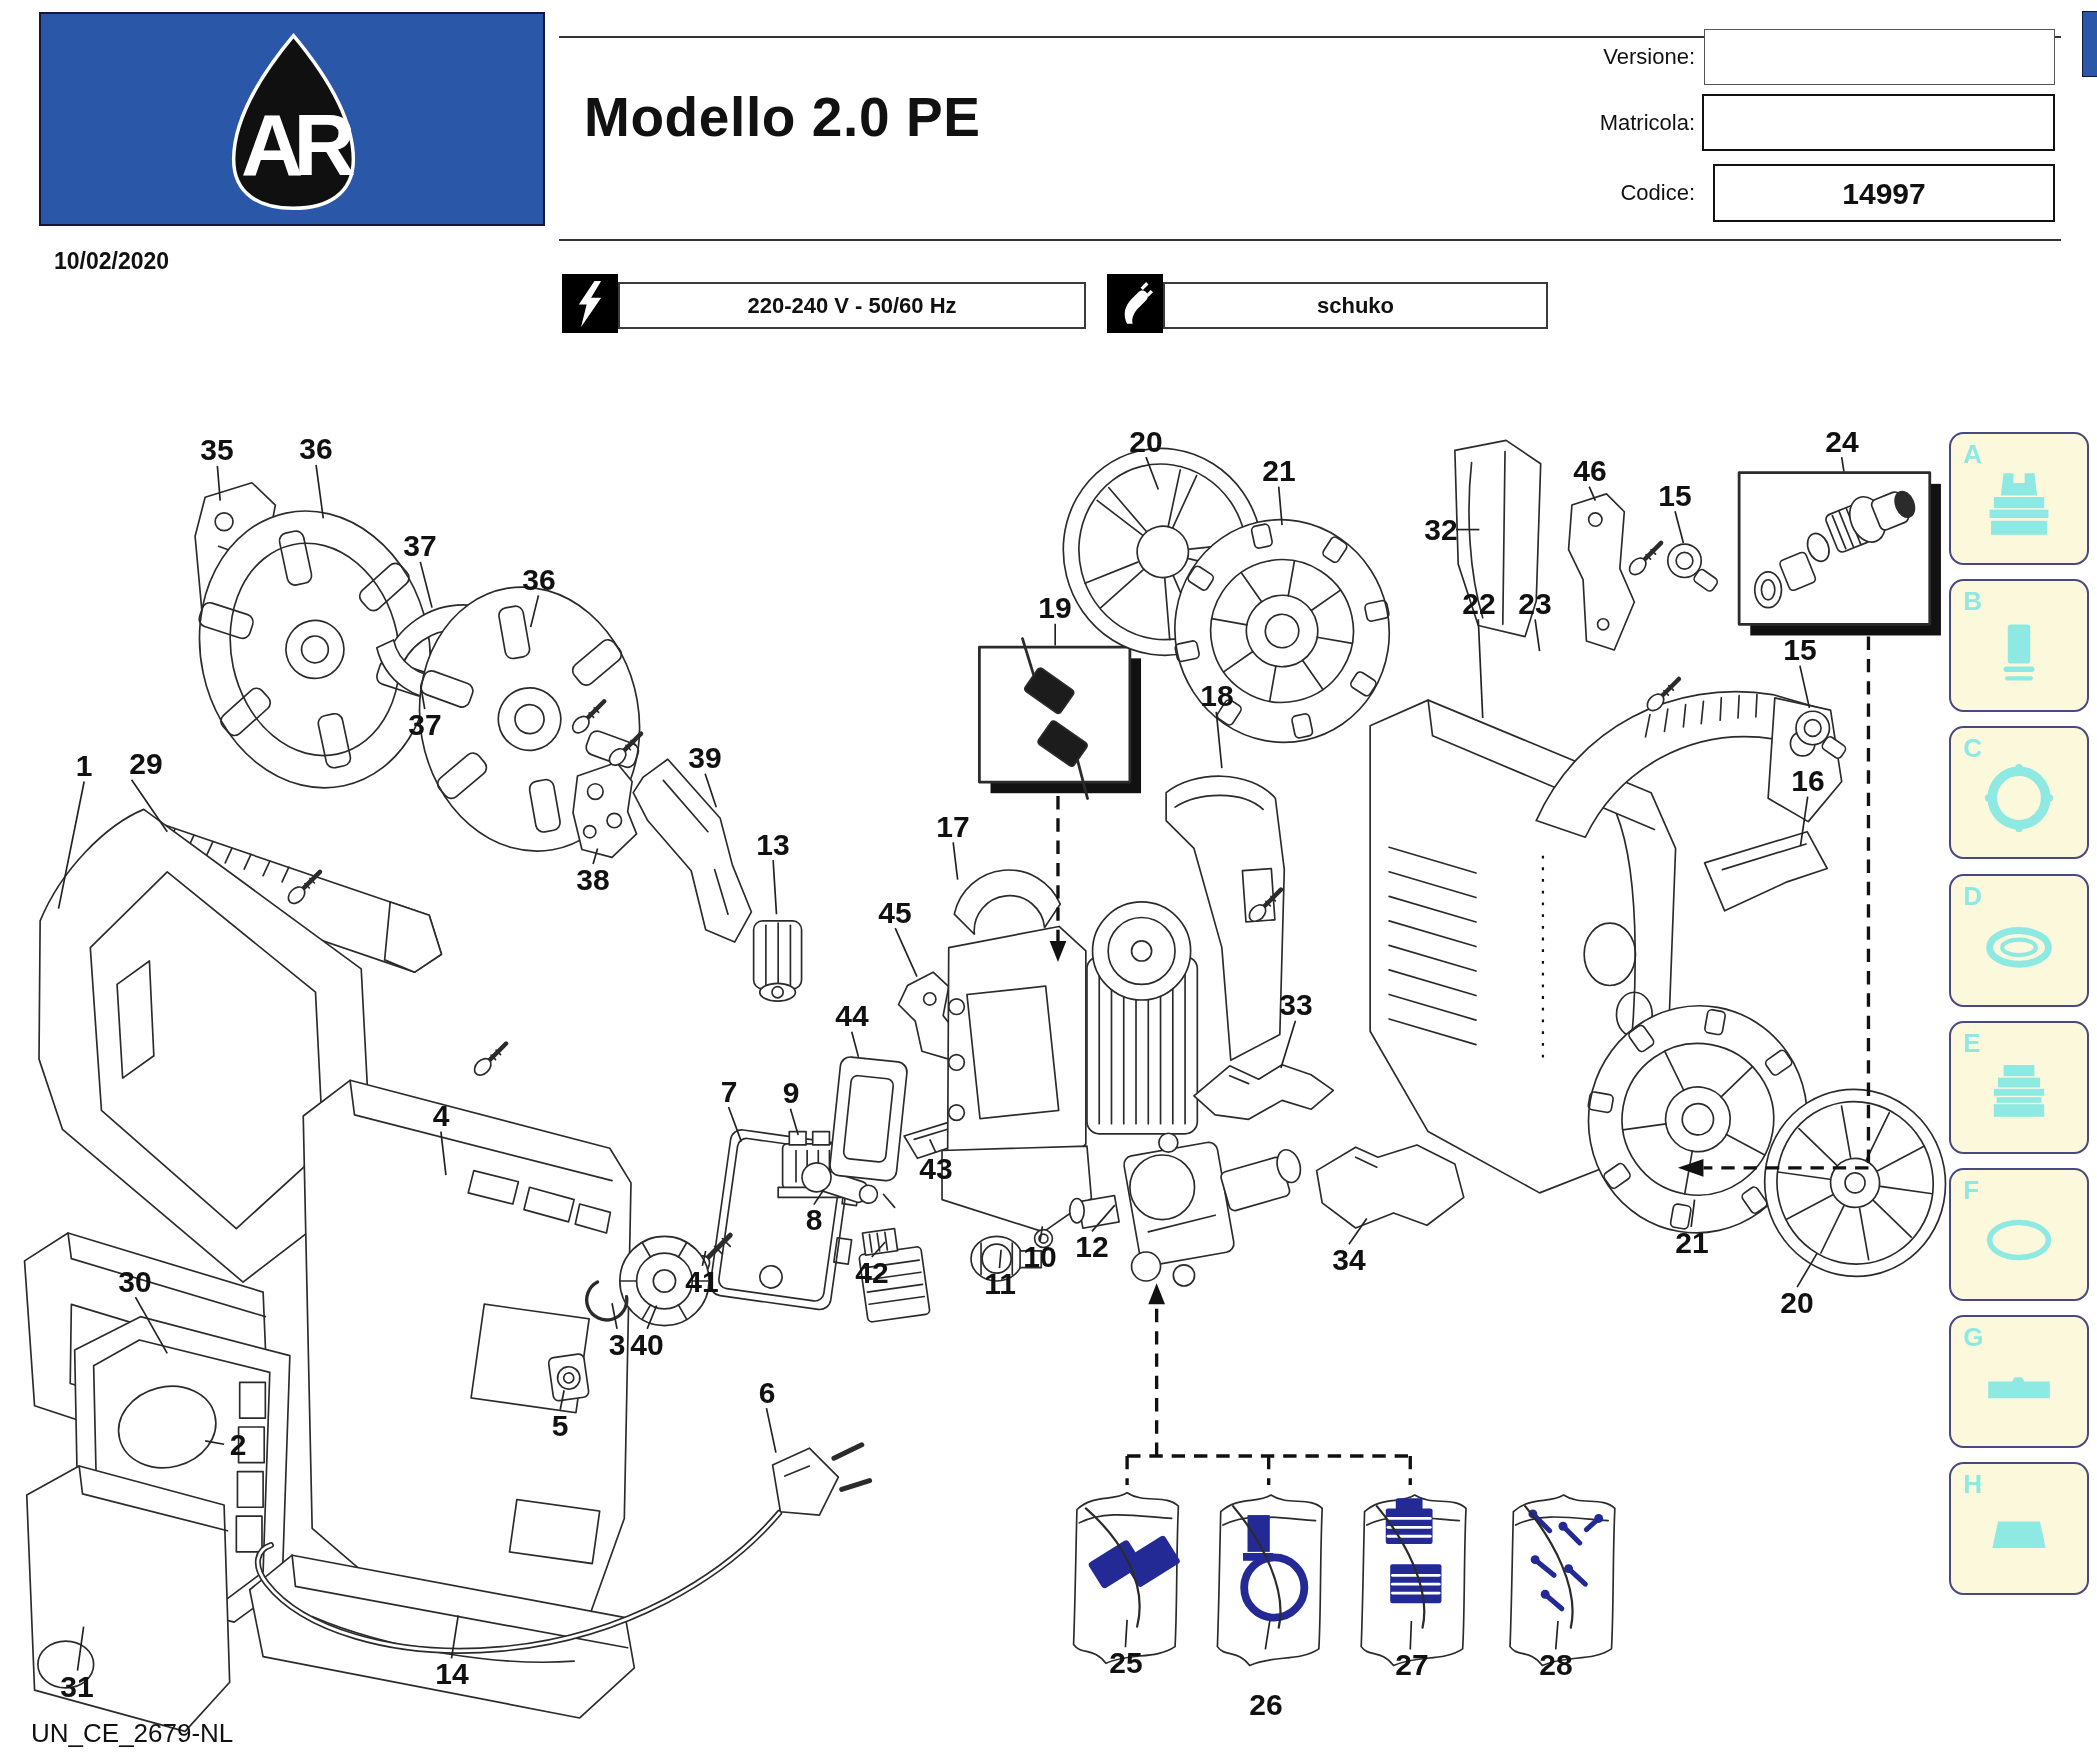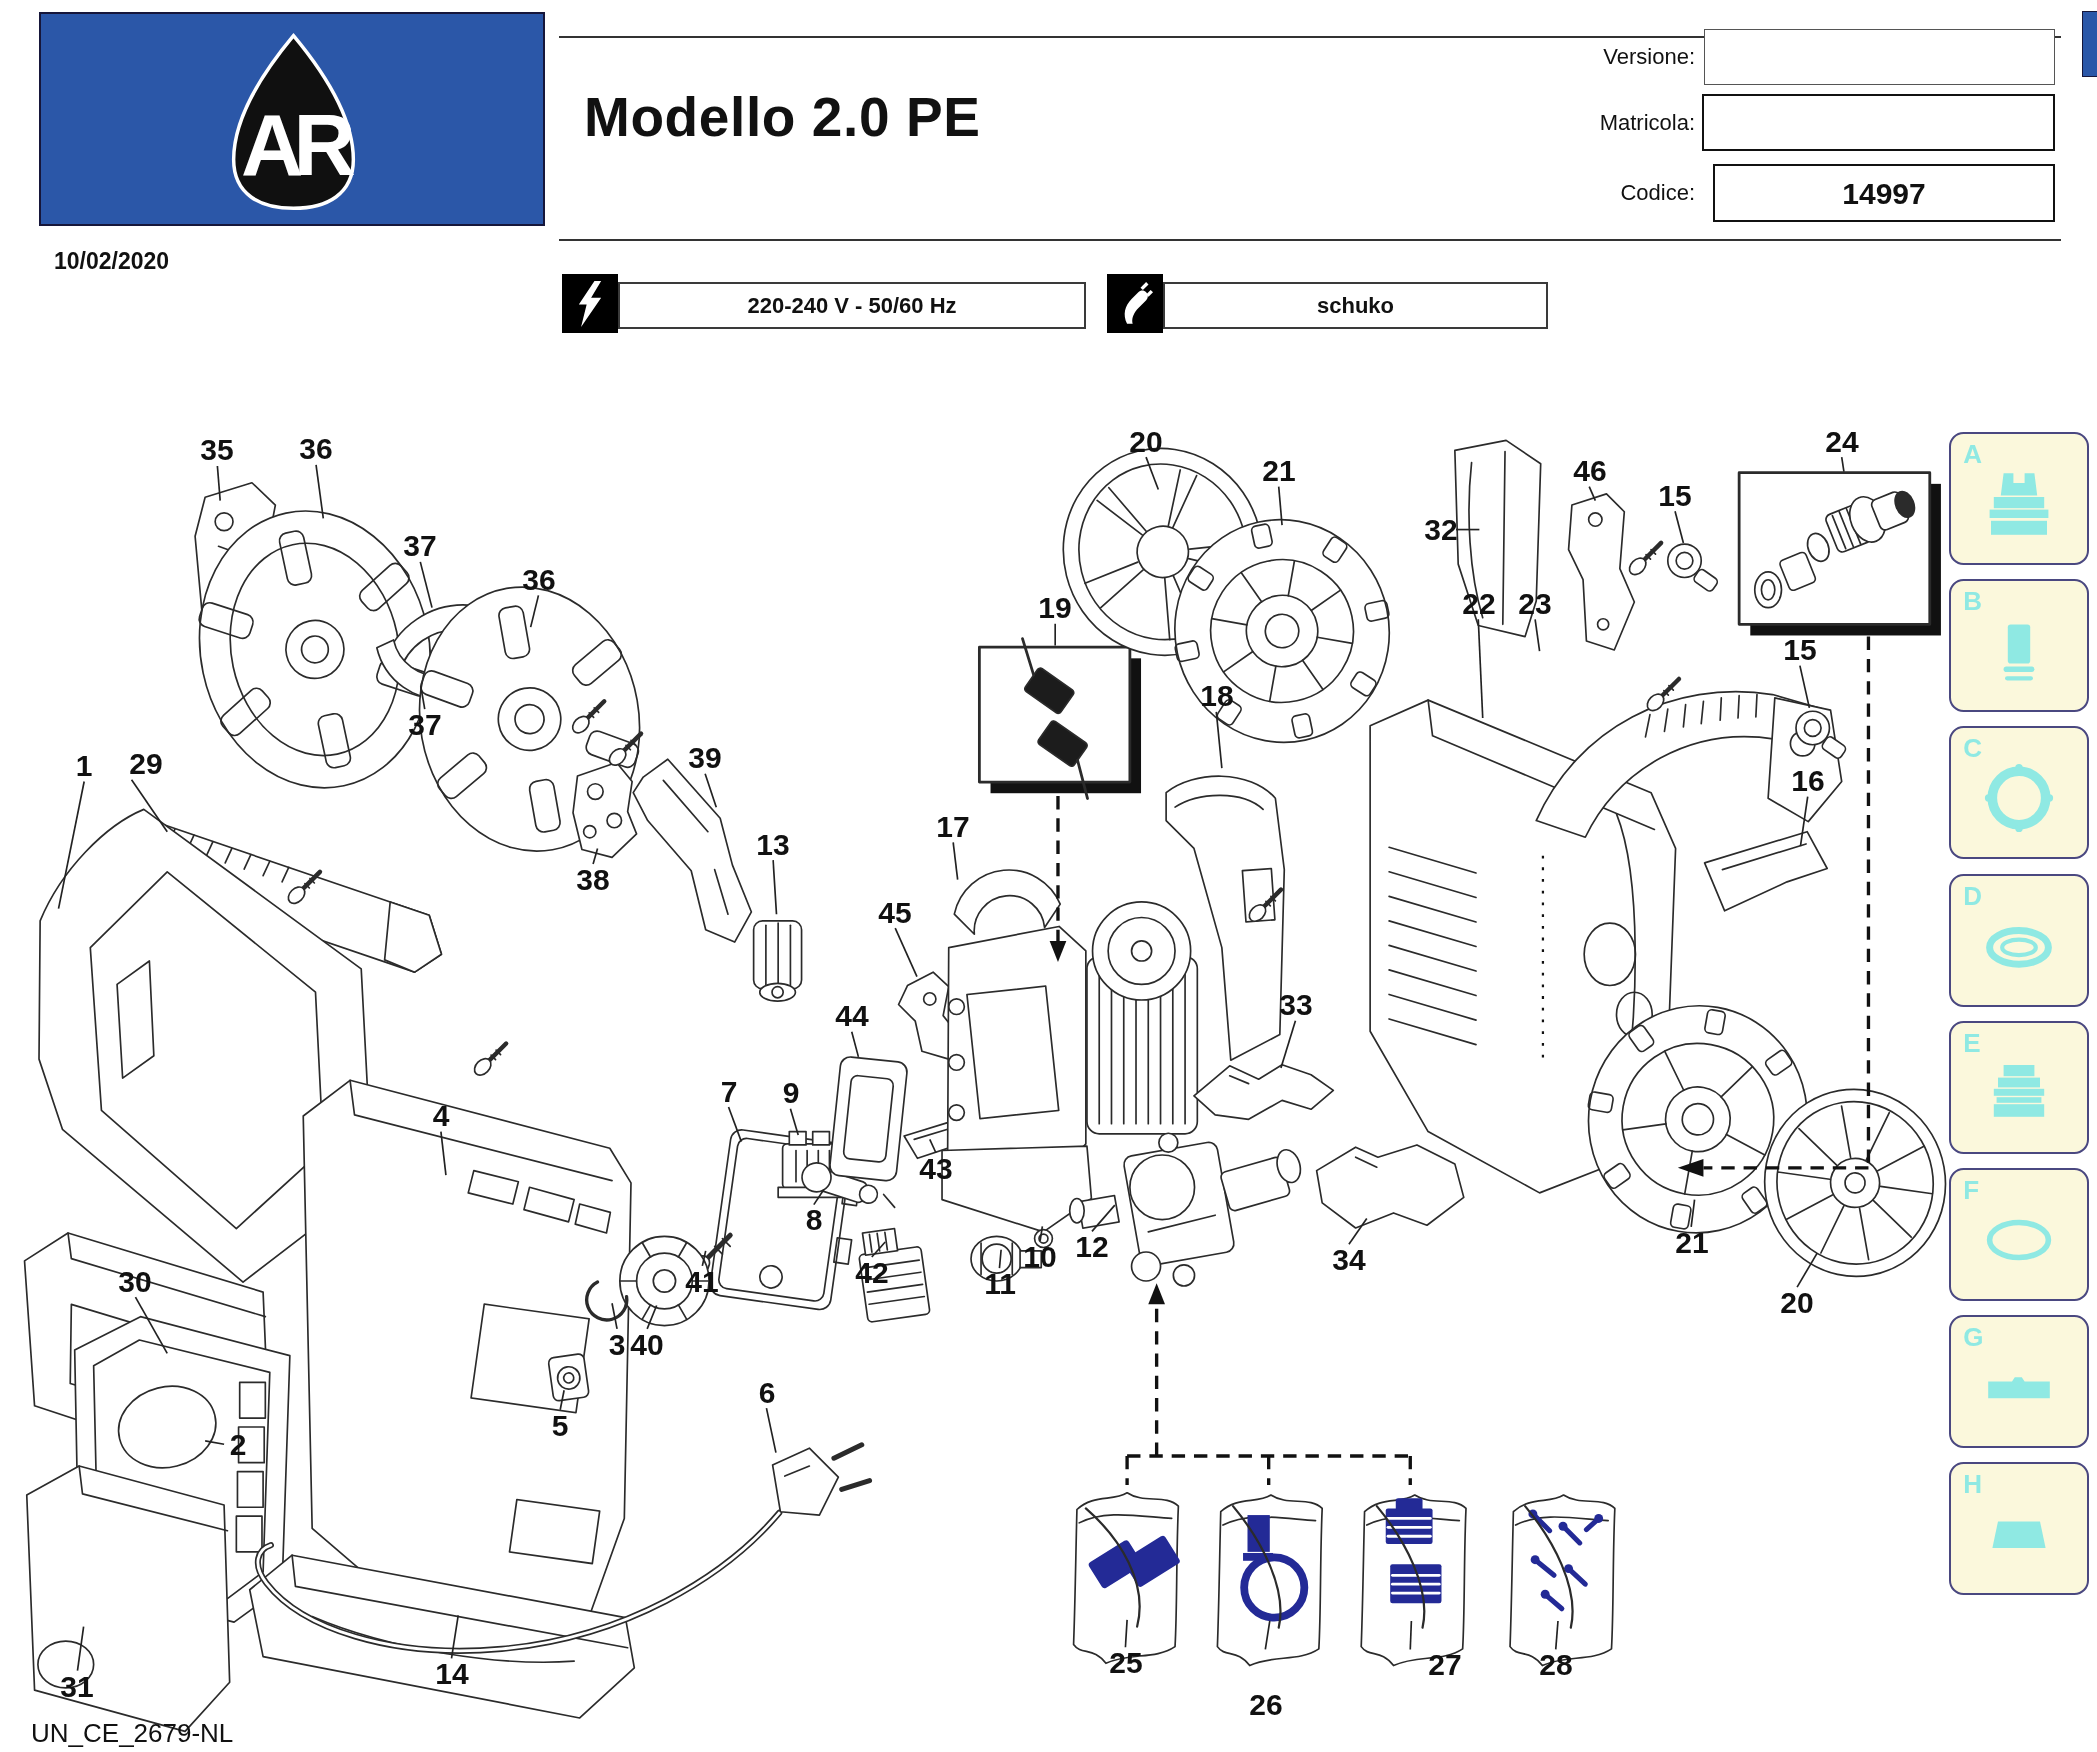--- a/index.html
+++ b/index.html
@@ -740,18 +740,18 @@
     <div class="plabel" style="left: 452px; top: 1674px;">14</div>
     <div class="plabel" style="left: 1000px; top: 1284px;">11</div>
     <div class="plabel" style="left: 1040px; top: 1257px;">10</div>
     <div class="plabel" style="left: 1092px; top: 1247px;">12</div>
     <div class="plabel" style="left: 1296px; top: 1005px;">33</div>
     <div class="plabel" style="left: 1349px; top: 1260px;">34</div>
     <div class="plabel" style="left: 1692px; top: 1243px;">21</div>
     <div class="plabel" style="left: 1797px; top: 1303px;">20</div>
     <div class="plabel" style="left: 1126px; top: 1663px;">25</div>
     <div class="plabel" style="left: 1266px; top: 1665px; margin-top: 40px;">26</div>
-    <div class="plabel" style="left: 1445px; top: 1665px;">27</div>
+    <div class="plabel" style="left: 1412px; top: 1665px;">27</div>
     <div class="plabel" style="left: 1556px; top: 1665px;">28</div>
   </div>
 
 <div class="abs" id="footer-code">UN_CE_2679-NL</div>
 
 
 </body></html>

